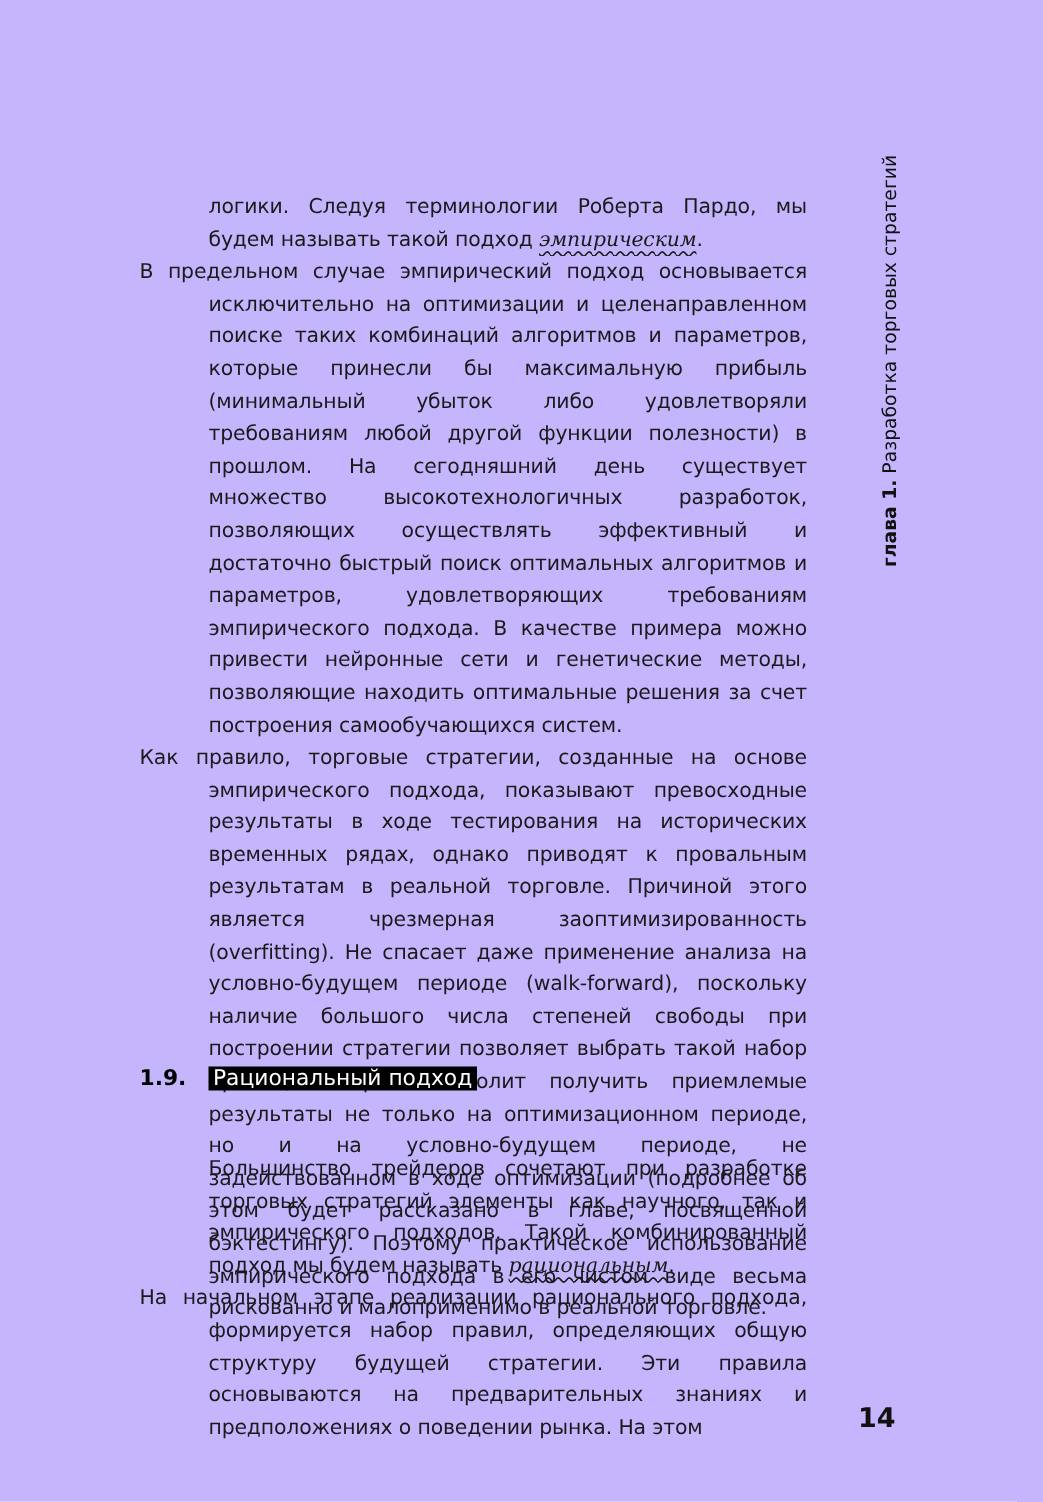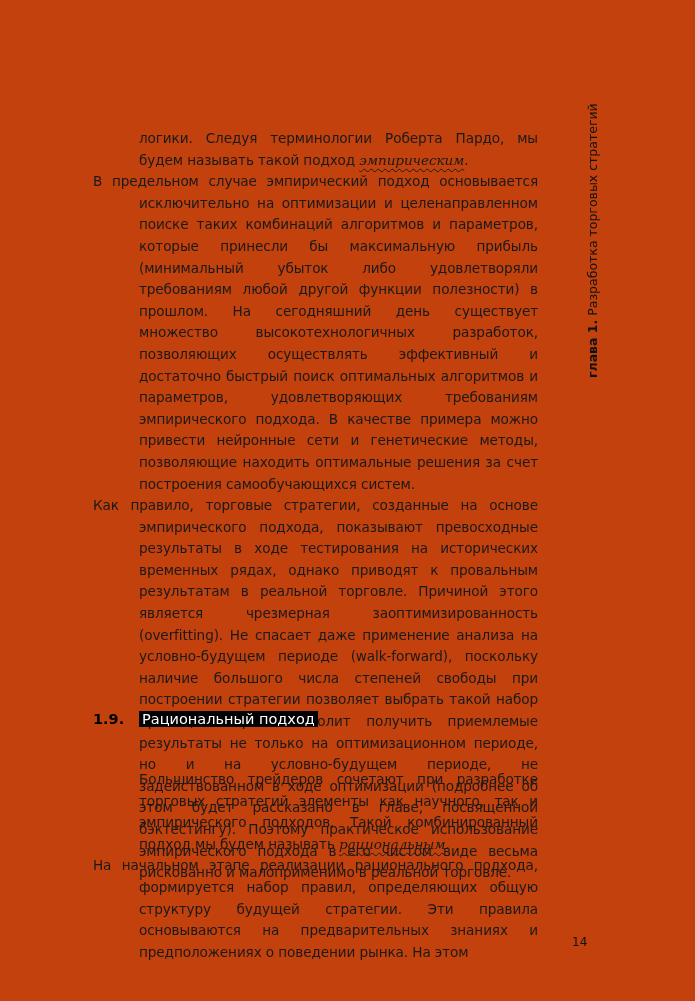--- a/index.html
+++ b/index.html
@@ -1,31 +1,31 @@
 <!DOCTYPE html>
 <html><head>
 <meta charset="utf-8">
 <style>
   html, body { margin: 0; padding: 0; background: #ffffff; }
   body { width: 695px; height: 1001px; position: relative; overflow: hidden;
          font-family: "DejaVu Sans", sans-serif; color: #1a1a1a; }
-  .page { position: absolute; left: 0; top: 0; width: 695px; height: 1001px; background: #c2410c; }
+  .page { position: absolute; left: 0; top: 0; width: 695px; height: 1001px; background: #c4b5fd; }
   .text { position: absolute; left: 93px; width: 445px; font-size: 13.6px; line-height: 21.6px; letter-spacing: -0.1px; }
   .p { margin: 0; text-align: justify; }
   .hang { padding-left: 46px; text-indent: -46px; }
   .cont { padding-left: 46px; }
   .emph { font-family: "DejaVu Serif", serif; font-style: italic; text-decoration: underline wavy #1a1a1a; text-decoration-thickness: 1px; text-underline-offset: 3px; }
   .heading { position: absolute; left: 93px; top: 709px; font-size: 14.5px; line-height: 21px; color: #000; }
   .heading .num { font-weight: bold; display: inline-block; width: 46px; }
   .heading .hl { background: #000; color: #fff; padding: 0 3px; }
   .heading .row2 { display: inline-block; background: #000; color: #fff; padding: 0 3px; margin-top: 1px; }
   .side { position: absolute; left: 585px; top: 378px; transform-origin: 0 0; transform: rotate(-90deg);
           font-size: 12.5px; white-space: nowrap; color: #111; }
   .side b { font-weight: bold; }
-  .pagenum { position: absolute; left: 572px; top: 935px; font-size: 12px; font-weight: normal; color: #111; }
+  .pagenum { position: absolute; left: 572px; top: 935px; font-size: 18px; font-weight: bold; color: #111; }
 </style>
 </head>
 <body>
 
 <div class="page">
 
   <div class="text" style="top:128px;">
     <p class="p cont"><span>логики. Следуя терминологии Роберта Пардо, мы будем называть такой подход </span><span class="emph">эмпирическим</span><span>.</span></p>
     <p class="p hang">В предельном случае эмпирический подход основывается исключительно на оптимизации и целенаправленном поиске таких комбинаций алгоритмов и параметров, которые принесли бы максимальную прибыль (минимальный убыток либо удовлетворяли требованиям любой другой функции полезности) в прошлом. На сегодняшний день существует множество высокотехнологичных разработок, позволяющих осуществлять эффективный и достаточно быстрый поиск оптимальных алгоритмов и параметров, удовлетворяющих требованиям эмпирического подхода. В качестве примера можно привести нейронные сети и генетические методы, позволяющие находить оптимальные решения за счет построения самообучающихся систем.</p>
     <p class="p hang">Как правило, торговые стратегии, созданные на основе эмпирического подхода, показывают превосходные результаты в ходе тестирования на исторических временных рядах, однако приводят к провальным результатам в реальной торговле. Причиной этого является чрезмерная заоптимизированность (overfitting). Не спасает даже применение анализа на условно-будущем периоде (walk-forward), поскольку наличие большого числа степеней свободы при построении стратегии позволяет выбрать такой набор правил, который позволит получить приемлемые результаты не только на оптимизационном периоде, но и на условно-будущем периоде, не задействованном в ходе оптимизации (подробнее об этом будет рассказано в главе, посвященной бэктестингу). Поэтому практическое использование эмпирического подхода в его чистом виде весьма рискованно и малоприменимо в реальной торговле.</p>

